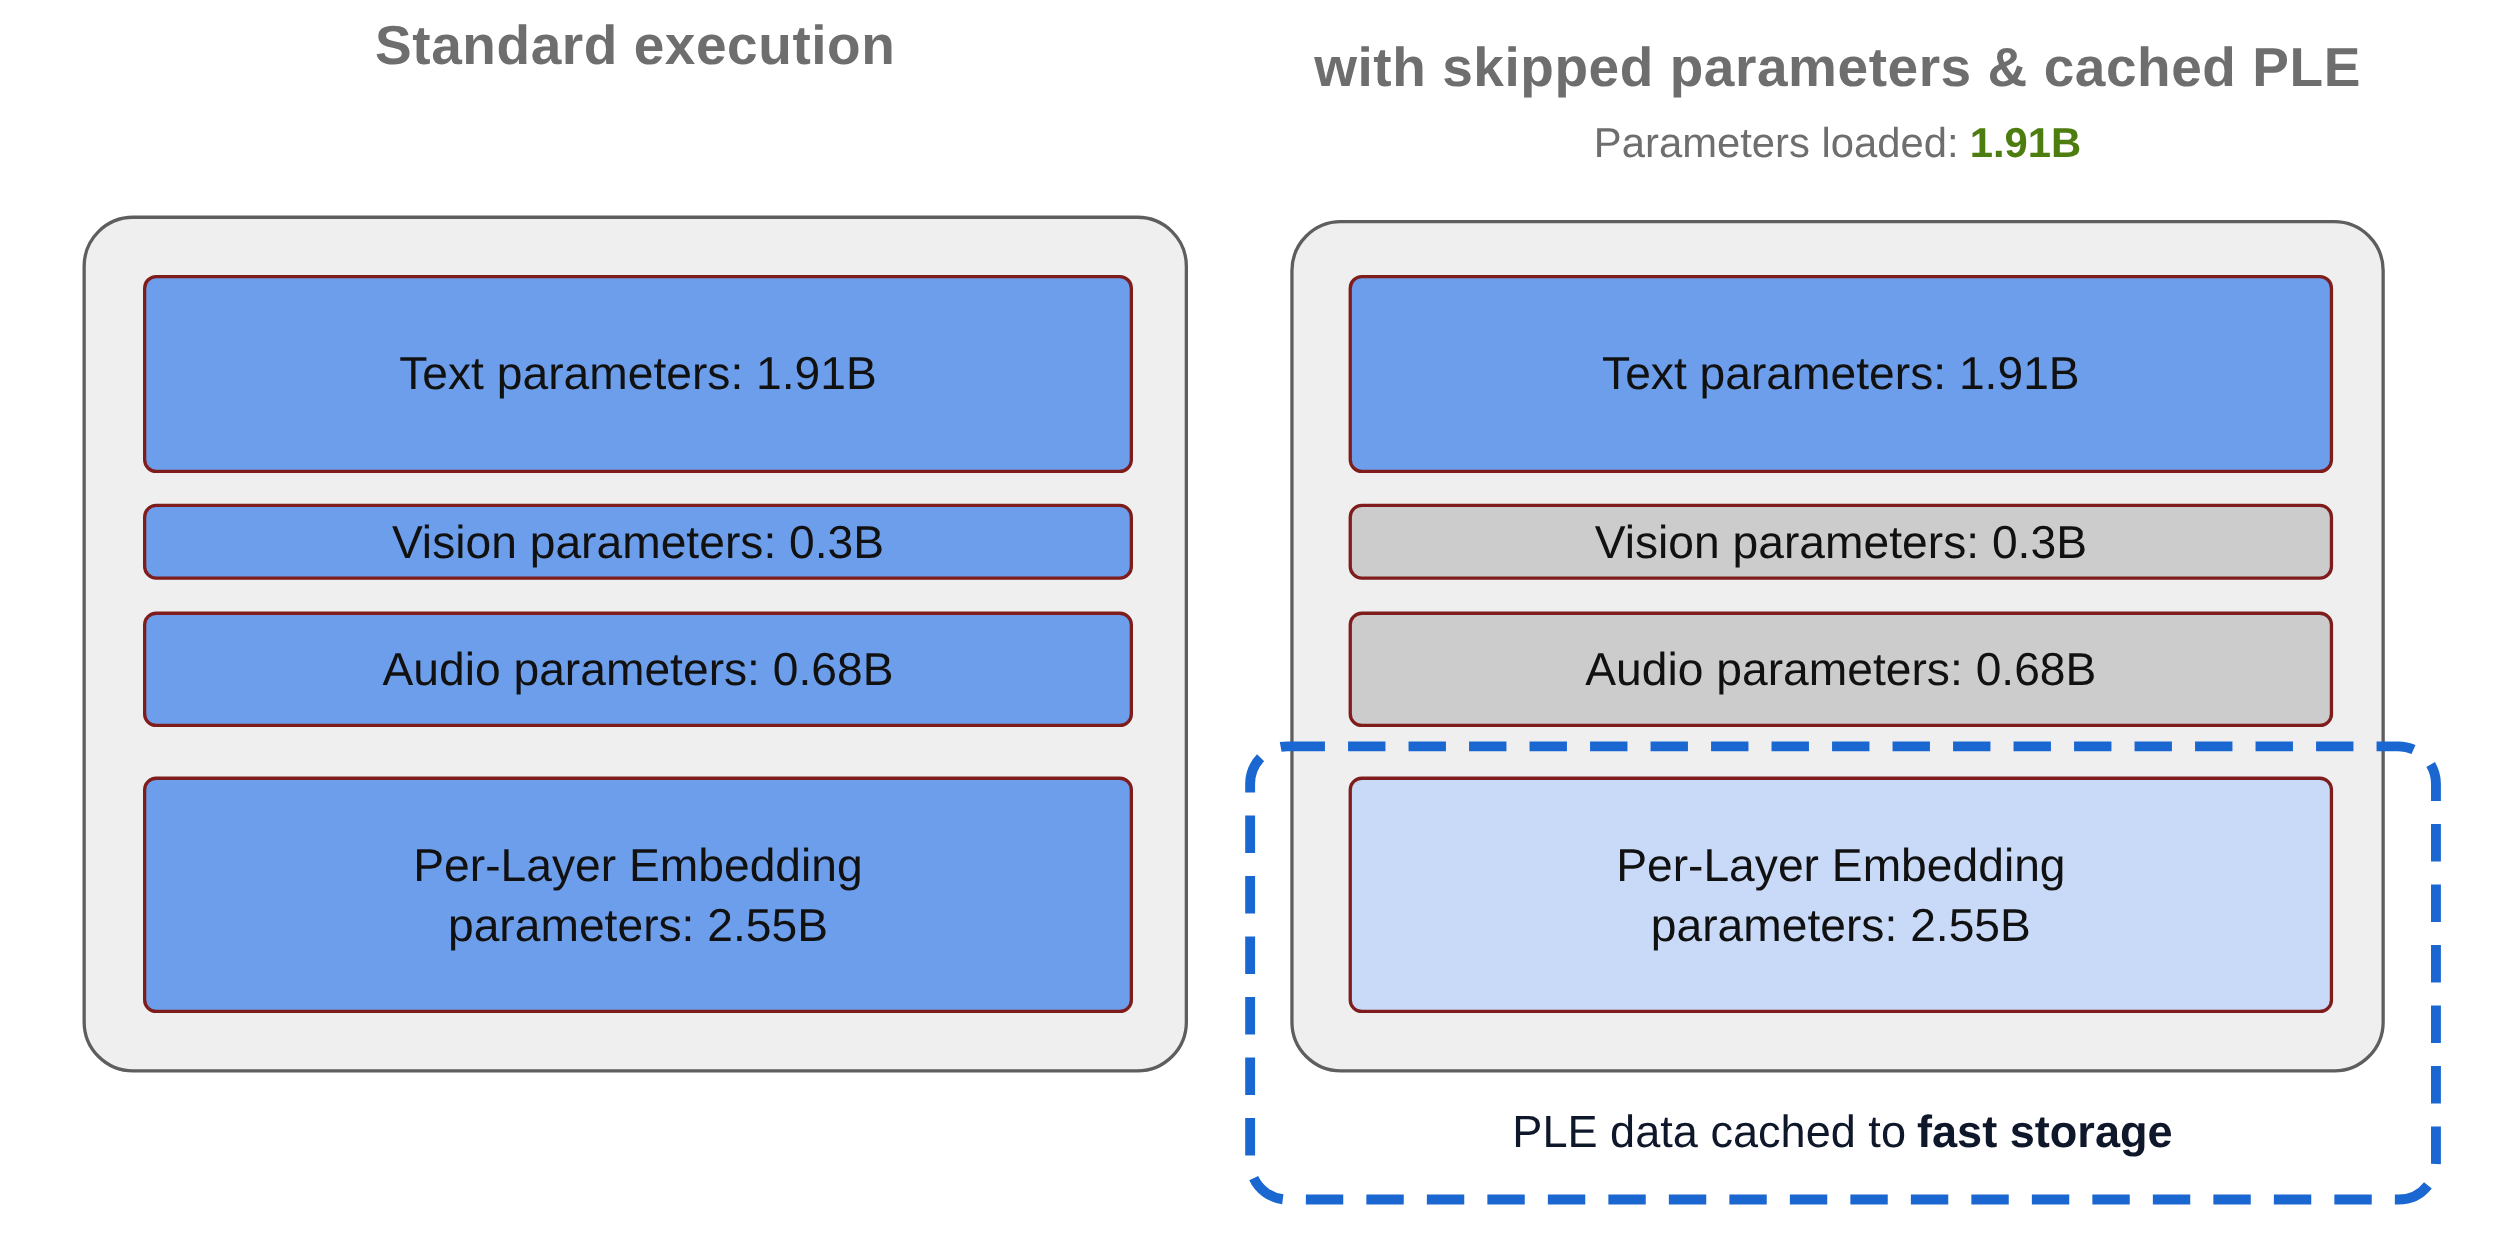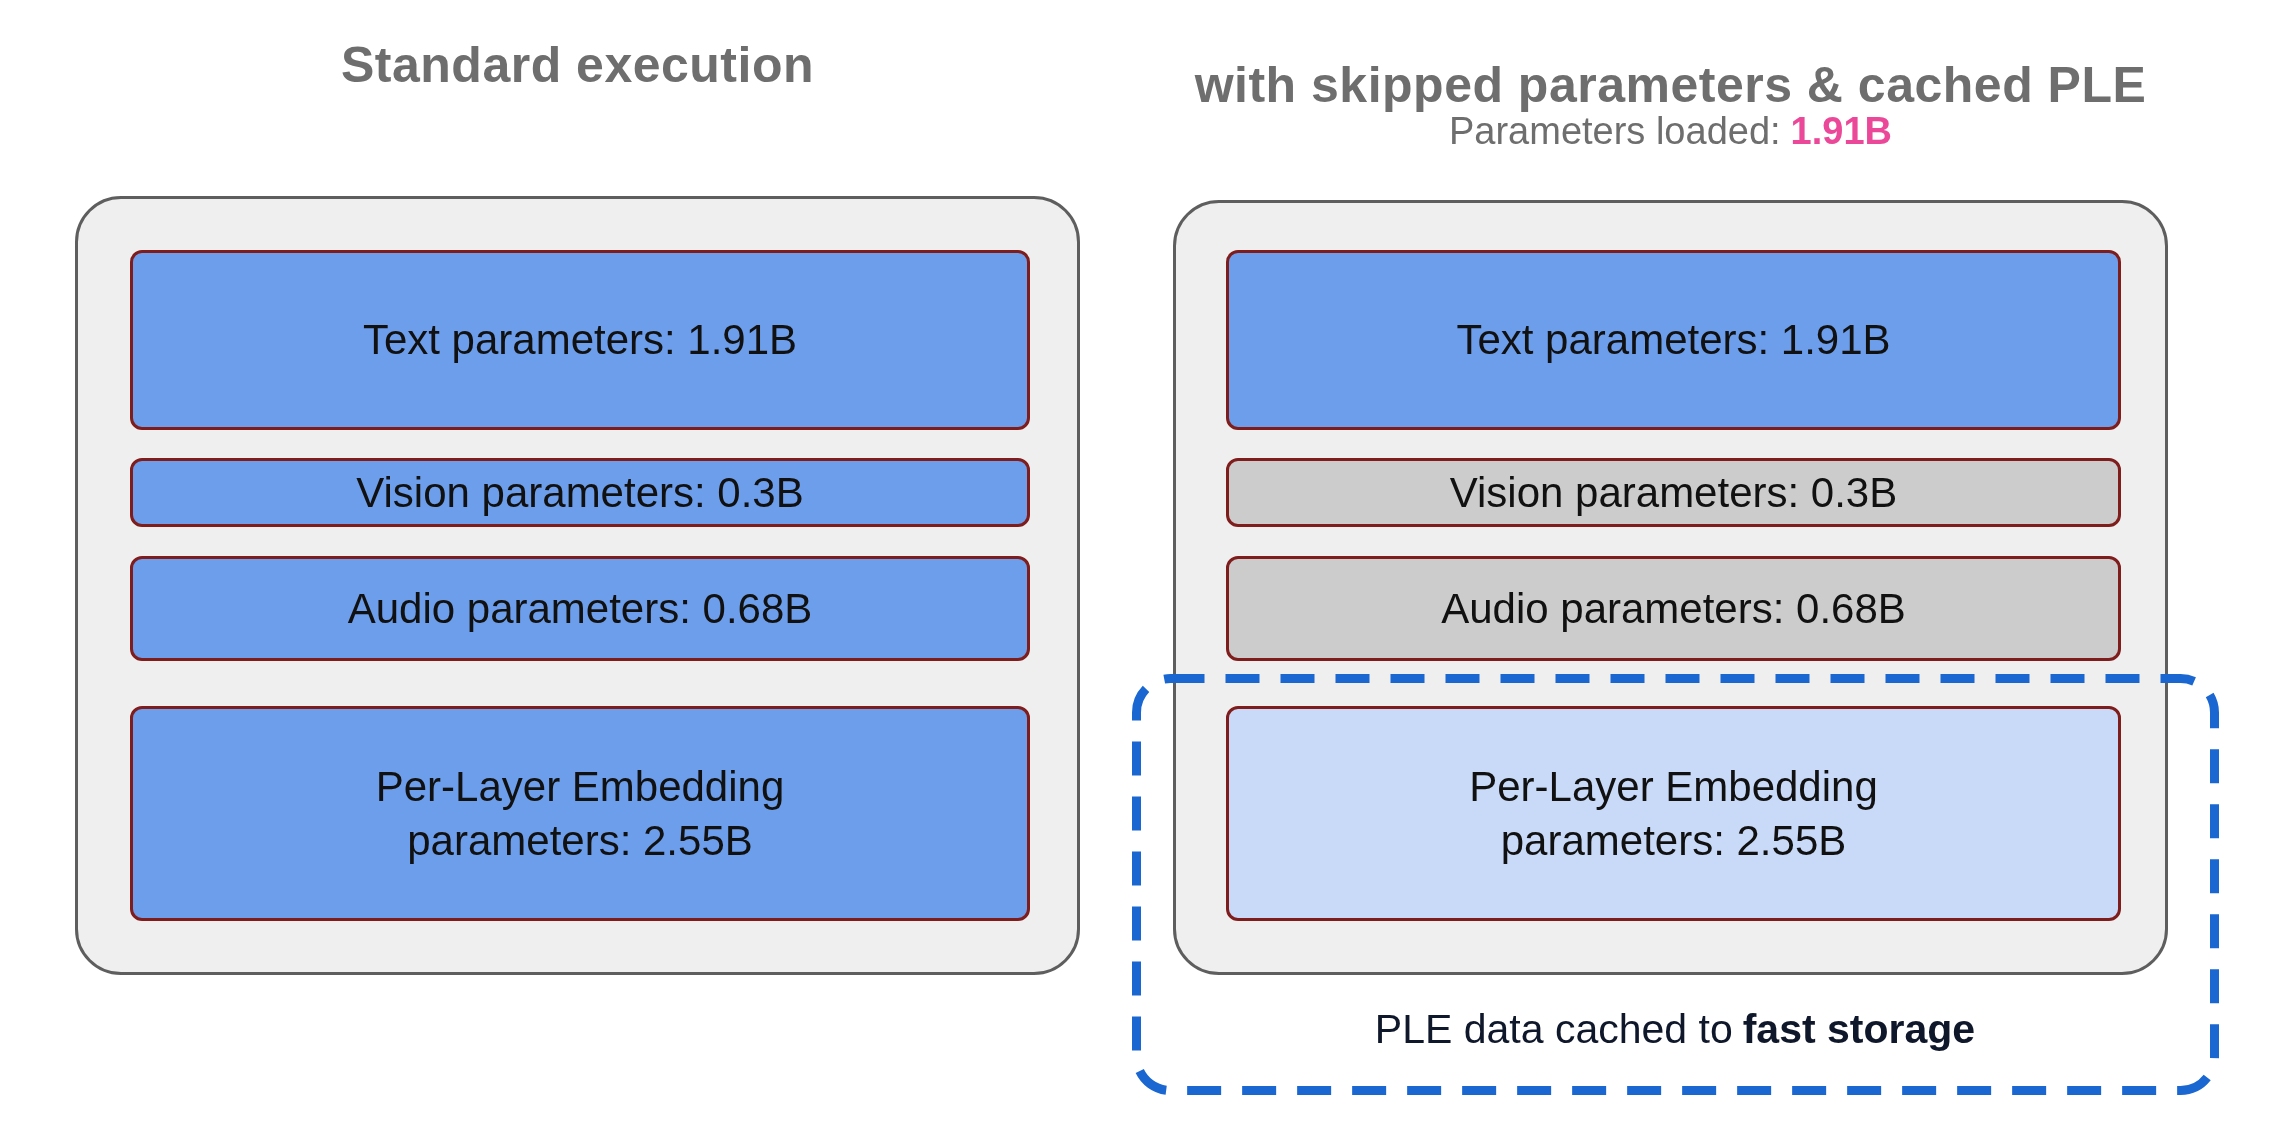--- a/index.html
+++ b/index.html
@@ -10,36 +10,36 @@
   }
   .stage {
     position: relative;
     width: 2286px;
     height: 1134px;
     overflow: hidden;
     background: #ffffff;
   }
   .col-title {
     position: absolute;
-    top: 36px;
+    top: 12px;
     text-align: center;
     font-size: 50px;
     font-weight: bold;
     color: #6e6e6e;
     letter-spacing: 0.5px;
   }
   .col-subtitle {
     position: absolute;
     top: 110px;
     text-align: center;
     font-size: 38px;
     color: #6e6e6e;
   }
   .col-subtitle .sub-value { margin-left: 10px; }
-  .col-subtitle .sub-value.bold-dark { font-weight: bold; color: #ec4899; }
+  .col-subtitle .sub-value.bold-dark { font-weight: bold; color: #4d7c0f; }
   .container {
     position: absolute;
     background: #efefef;
     border: 3px solid #5e5e5e;
     border-radius: 46px;
     box-sizing: border-box;
   }
   .pbox {
     position: absolute;
     border: 3px solid #7f1d1d;

